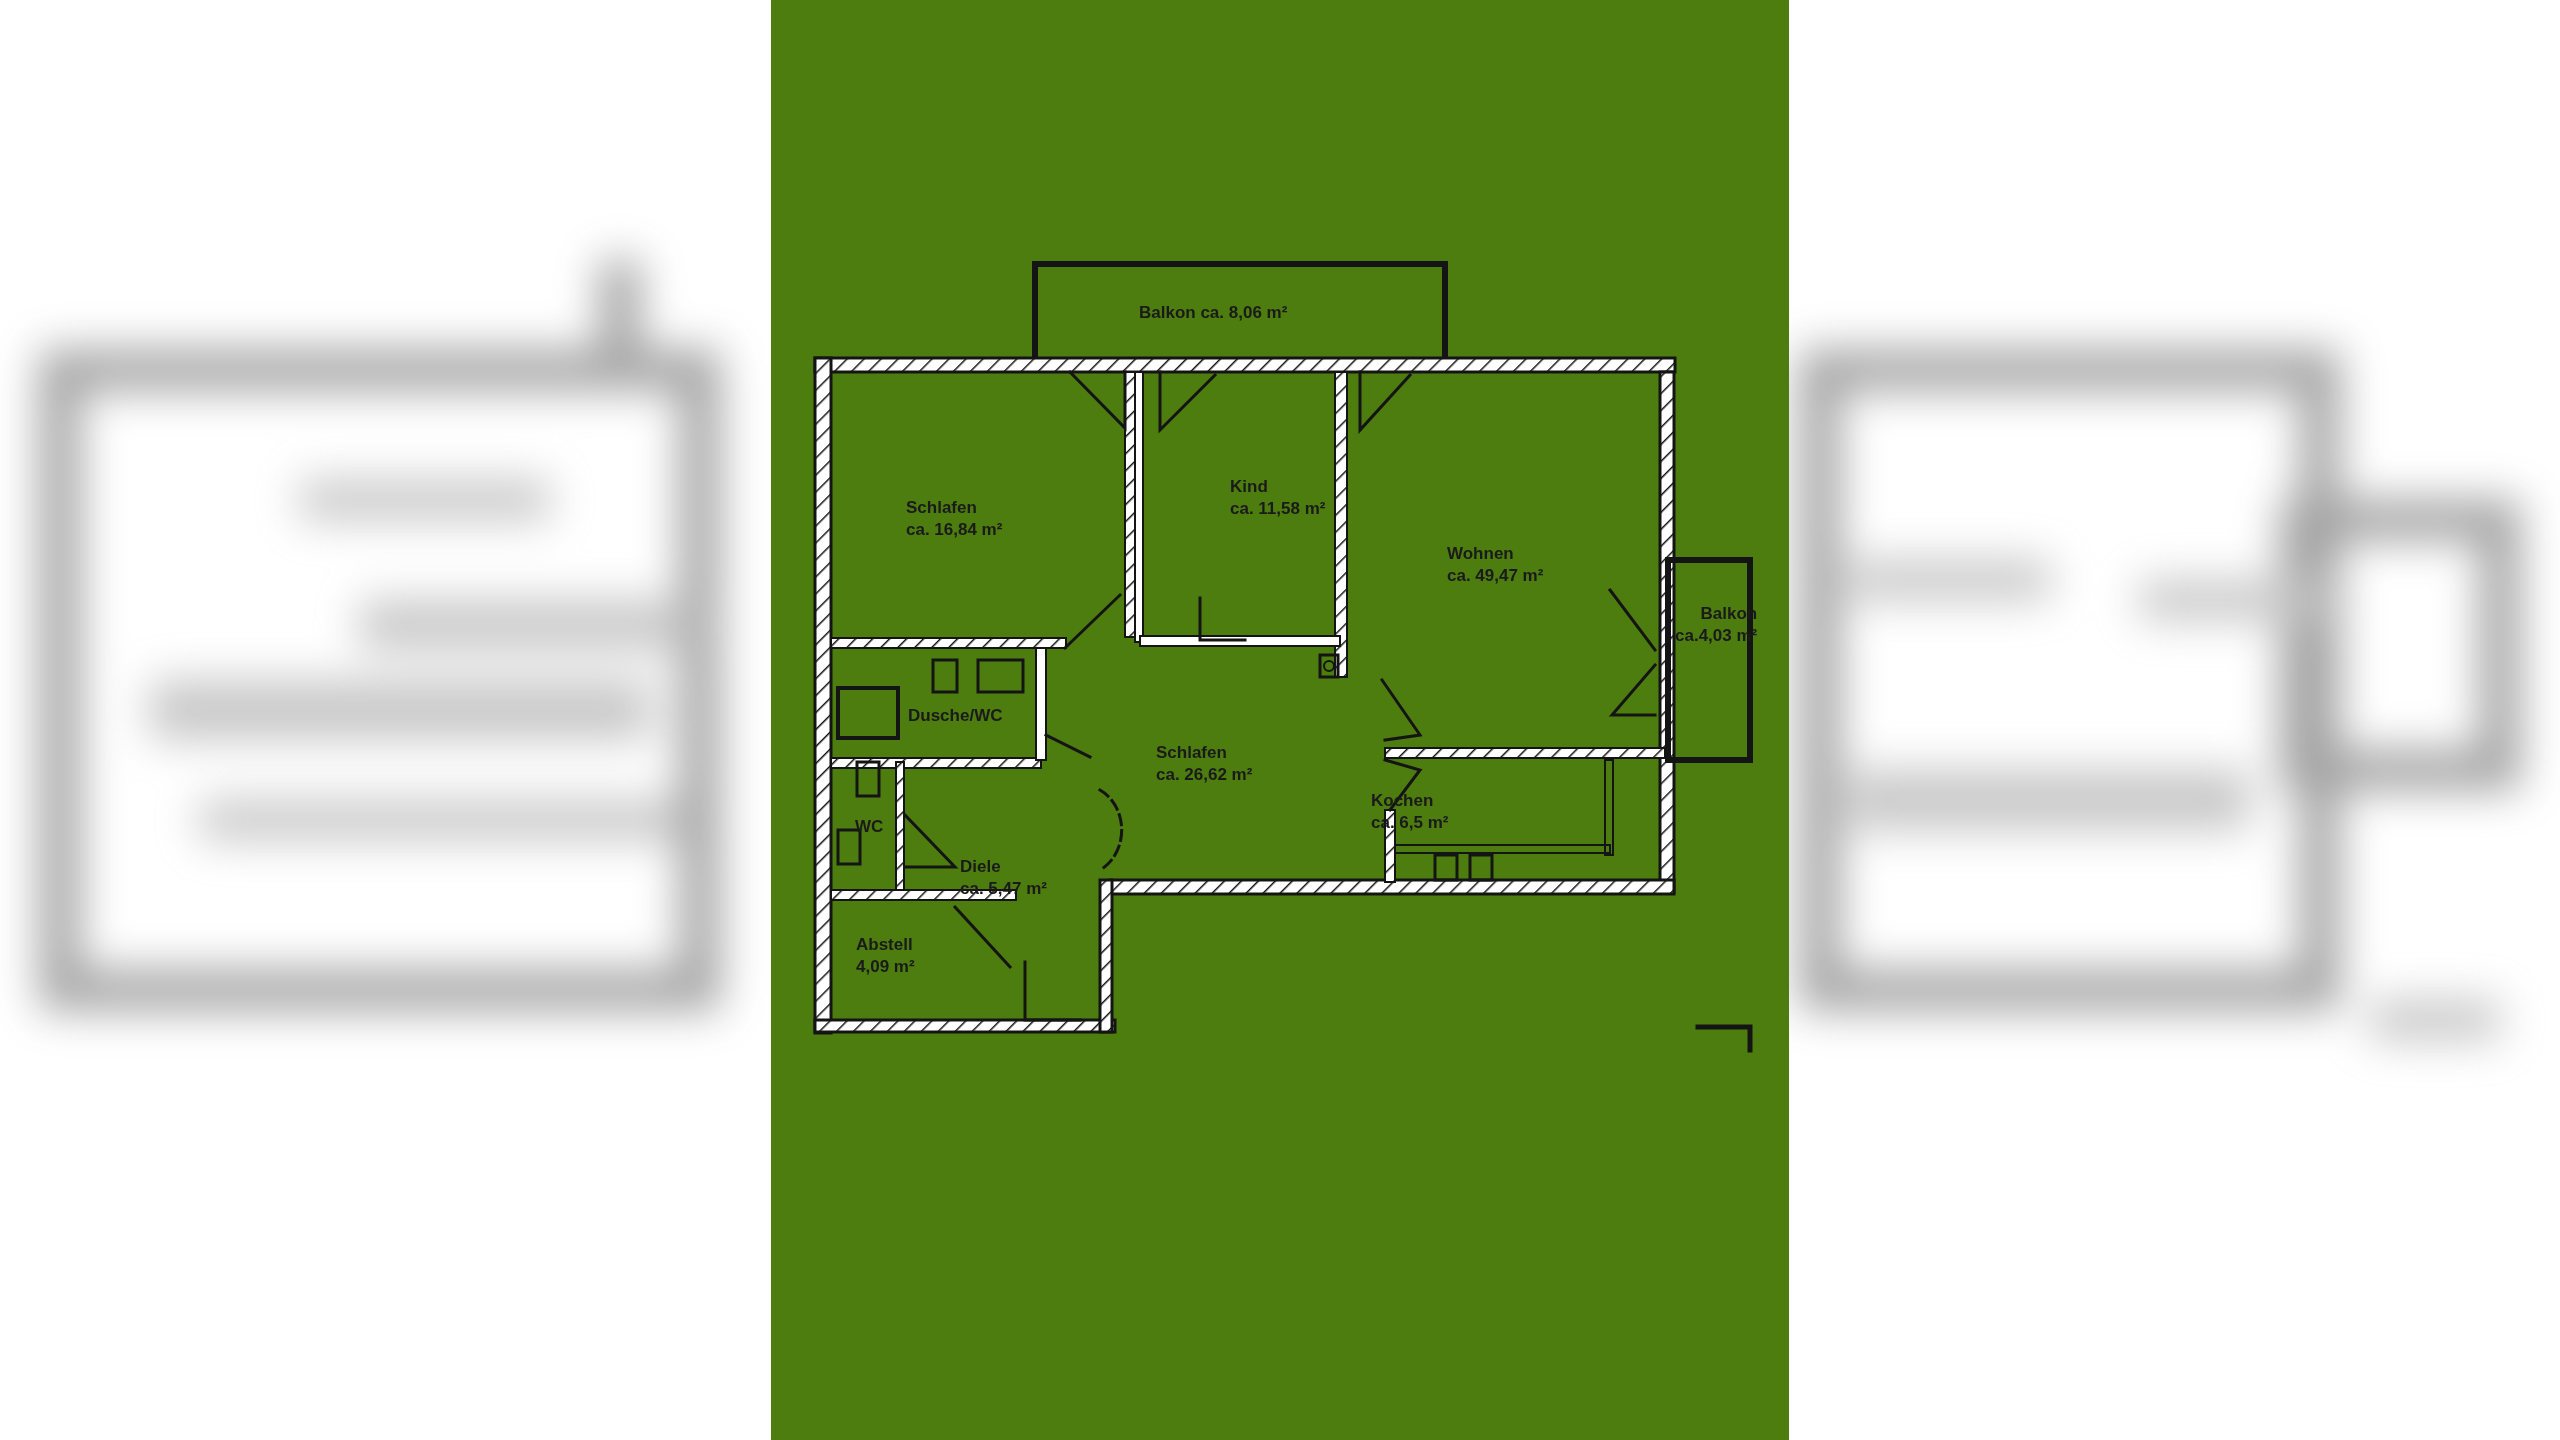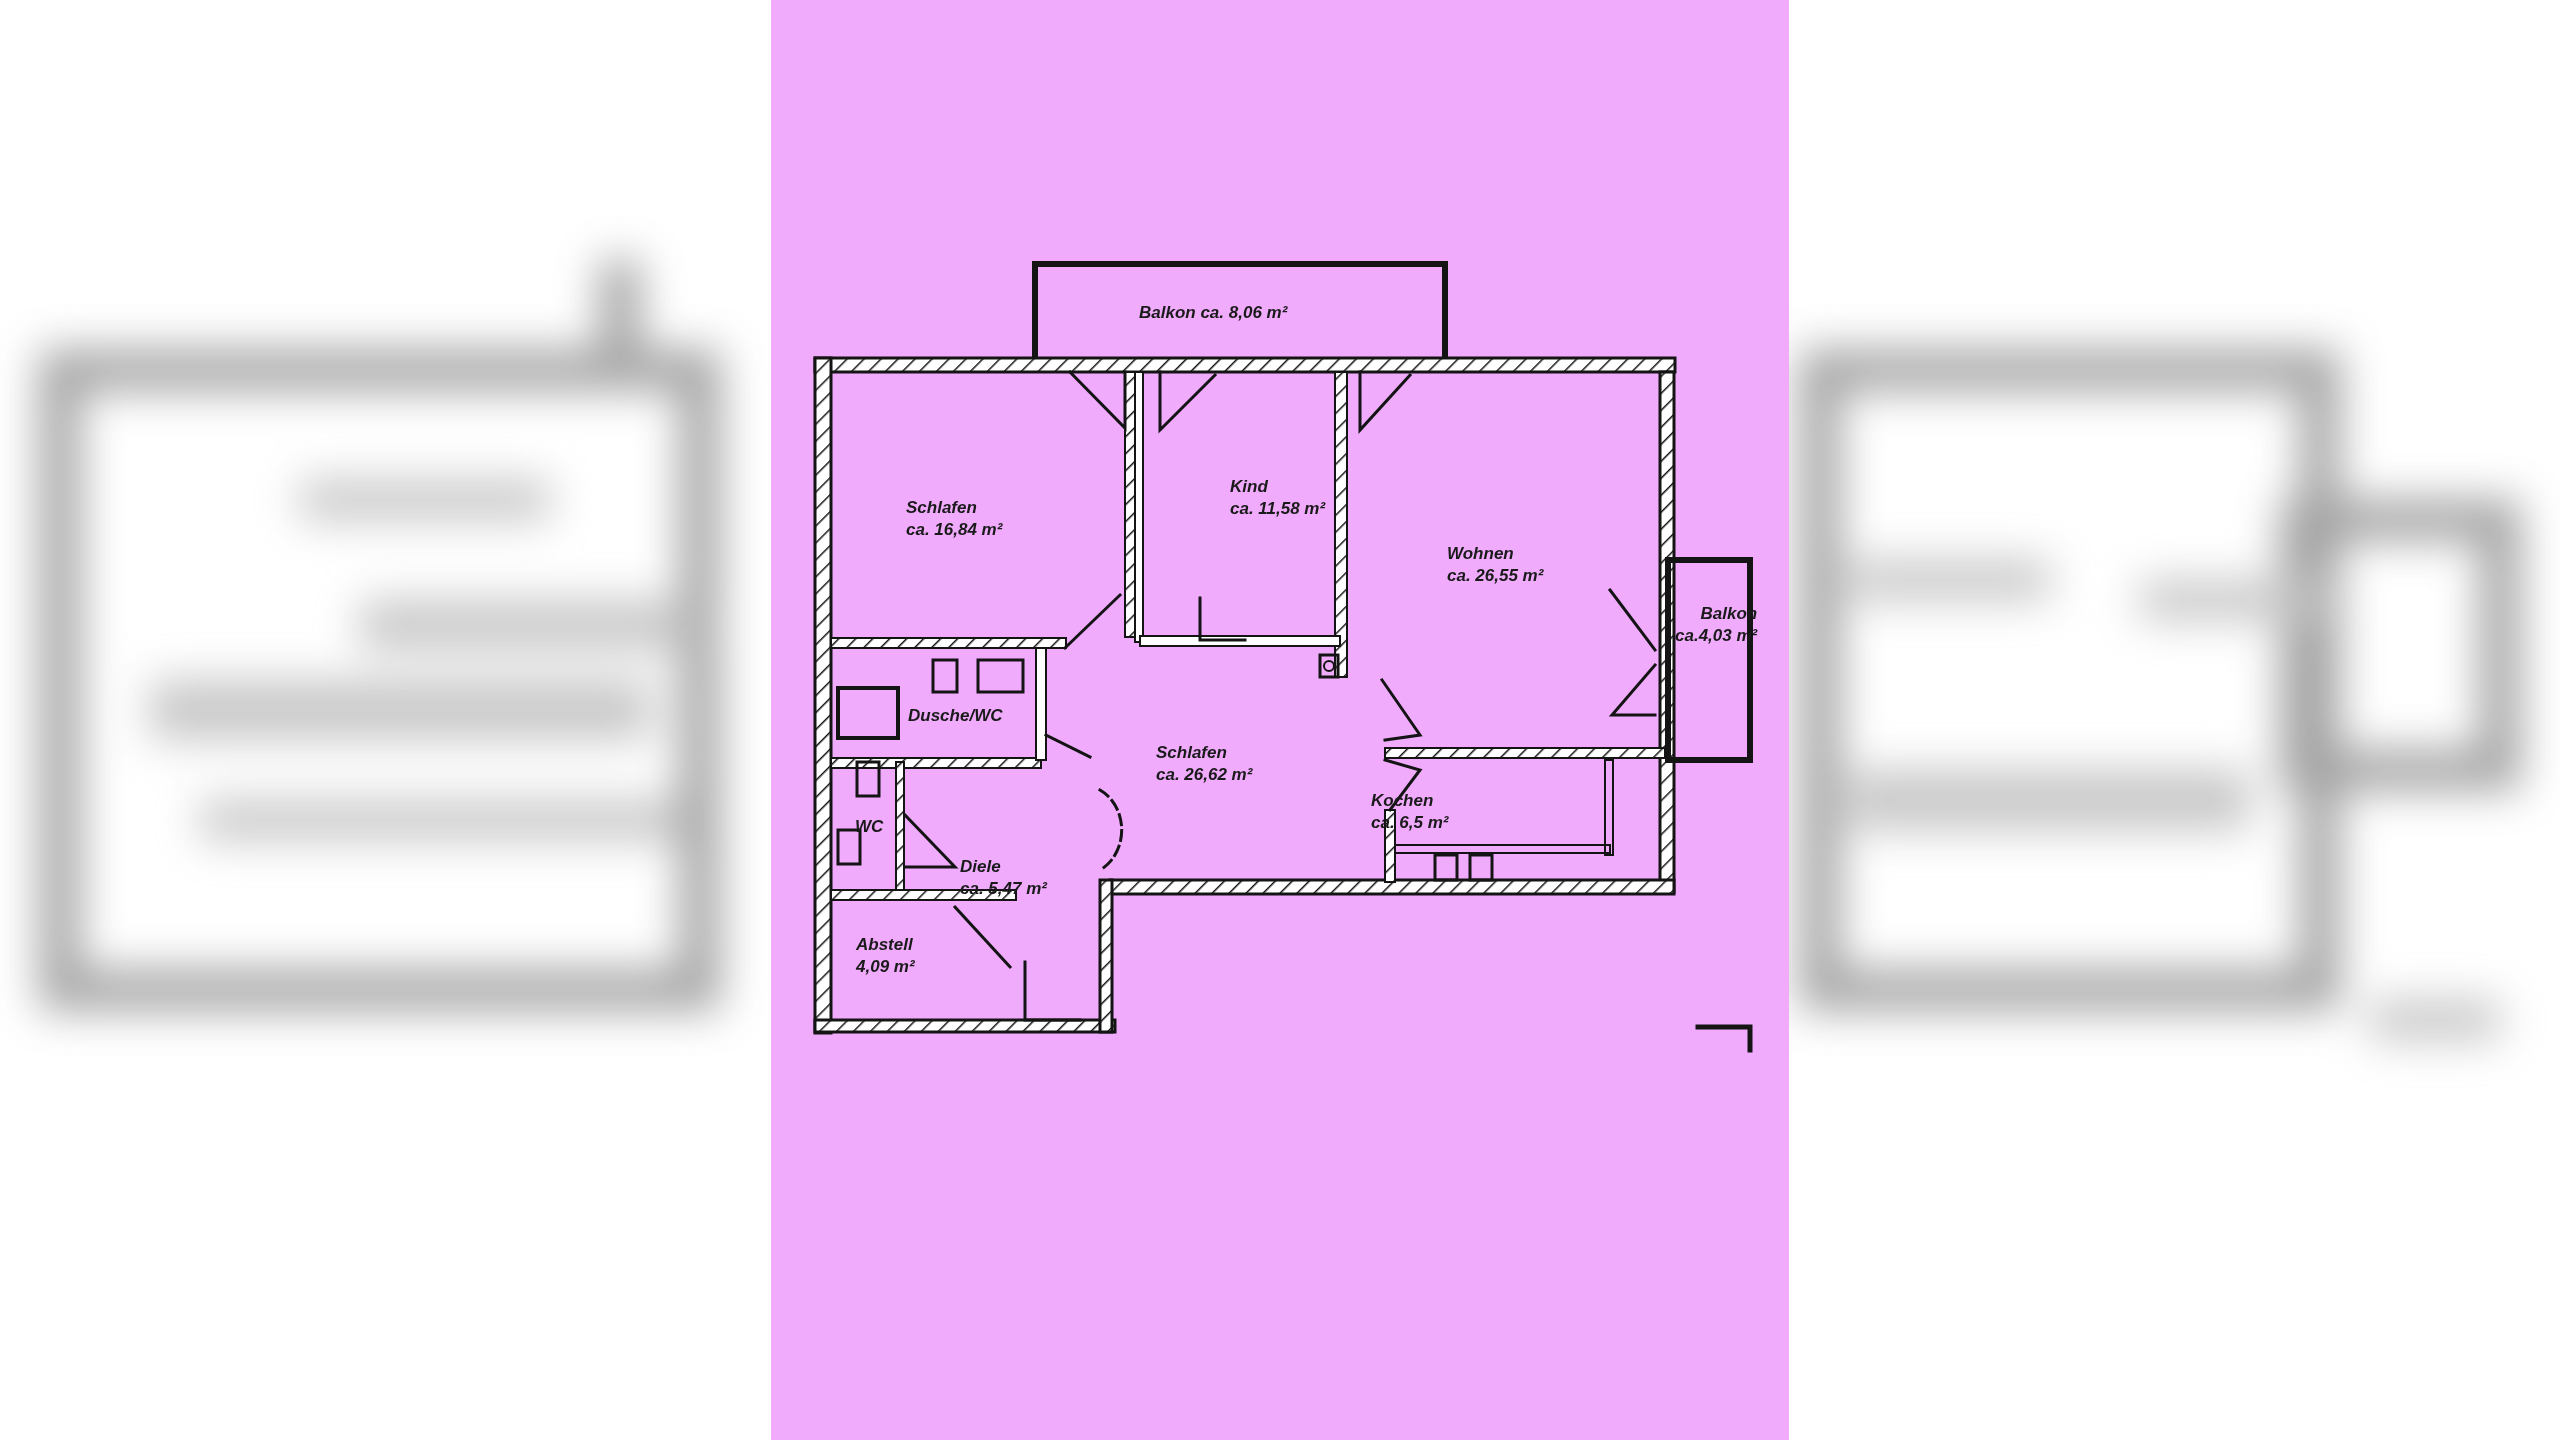--- a/index.html
+++ b/index.html
@@ -1,19 +1,19 @@
 <!DOCTYPE html>
 <html><head>
 <meta charset="utf-8">
 <style>
   html,body{margin:0;padding:0;}
   body{width:2560px;height:1440px;overflow:hidden;background:#ffffff;position:relative;font-family:"Liberation Sans",sans-serif;}
   .bg-blur{position:absolute;top:0;left:0;width:2560px;height:1440px;overflow:hidden;}
   .bg-blur svg{position:absolute;left:0;top:0;filter:blur(22px);opacity:0.55;}
-  .panel{position:absolute;left:771px;top:0;width:1018px;height:1440px;background:#f0abfc;font-style:italic;}
+  .panel{position:absolute;left:771px;top:0;width:1018px;height:1440px;background:#4d7c0f;}
   .plan{position:absolute;left:0;top:0;}
   .label{position:absolute;color:#1a1a1a;font-weight:700;font-size:17px;line-height:22px;white-space:nowrap;}
   .label span{display:block;}
 </style>
 </head>
 <body>
 
 <div class="bg-blur">
   <svg width="2560" height="1440" viewBox="0 0 2560 1440">
     <g fill="none" stroke="#555" stroke-width="40">
@@ -105,21 +105,21 @@
   <div class="label" style="left:135px;top:497px;">
     <span>Schlafen</span>
     <span>ca. 16,84 m²</span>
   </div>
   <div class="label" style="left:431px;top:476px;margin-left:28px;">
     <span>Kind</span>
     <span>ca. 11,58 m²</span>
   </div>
   <div class="label" style="left:667px;top:543px;margin-left:9px;">
     <span>Wohnen</span>
-    <span>ca. 26,55 m²</span>
+    <span>ca. 49,47 m²</span>
   </div>
   <div class="label" style="left:904px;top:603px;text-align:right;">
     <span>Balkon</span>
     <span>ca.4,03 m²</span>
   </div>
   <div class="label" style="left:137px;top:705px;">
     <span>Dusche/WC</span>
   </div>
   <div class="label" style="left:84px;top:816px;">
     <span>WC</span>

